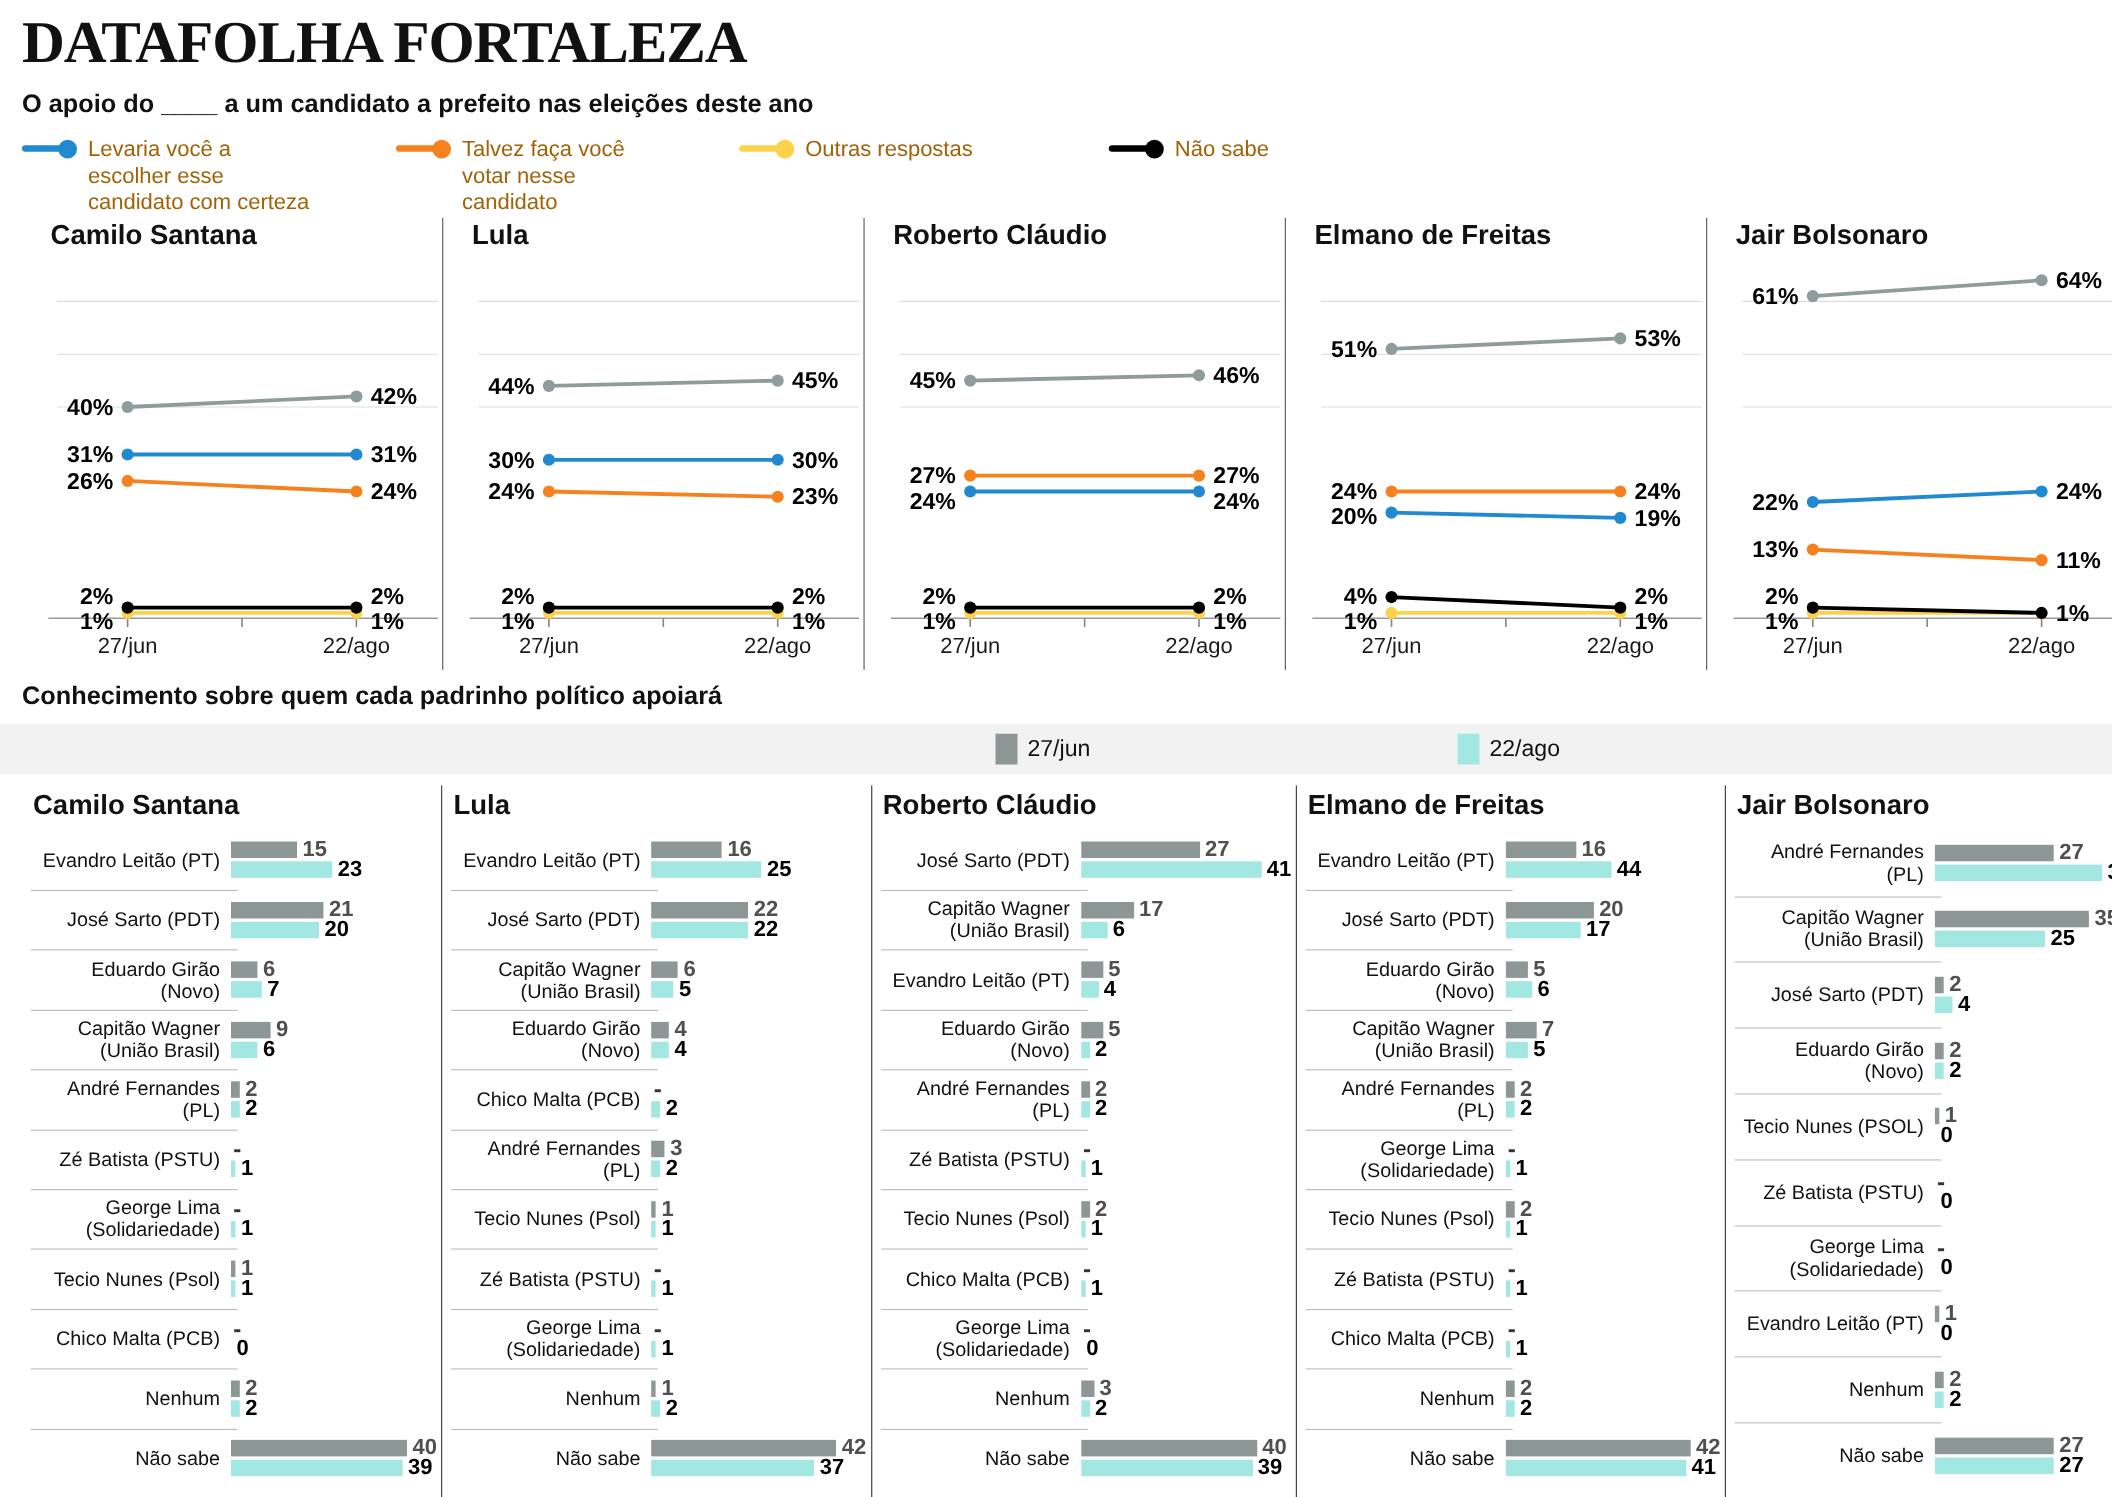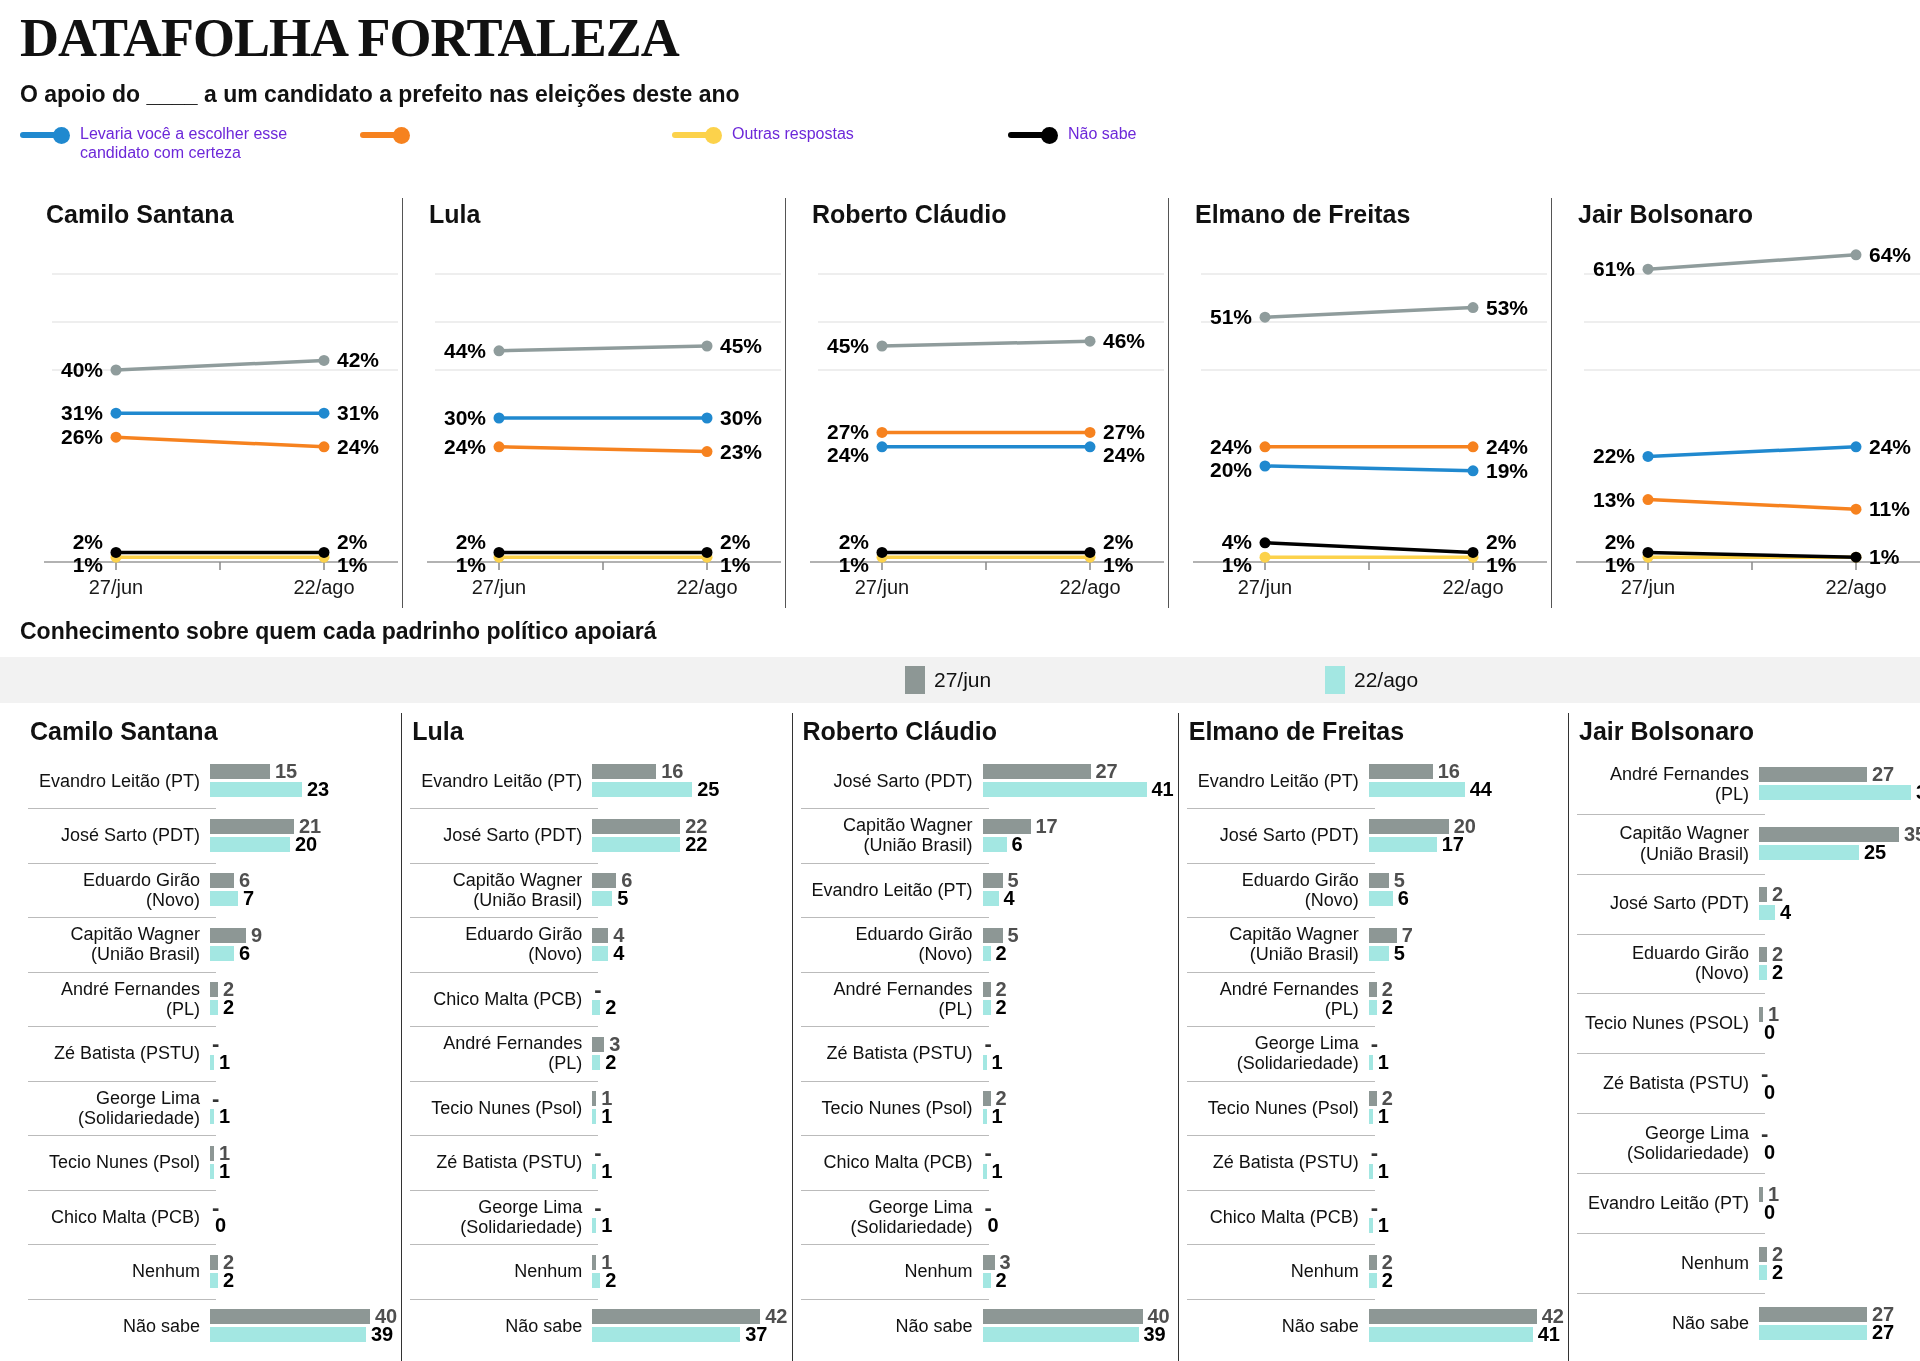--- a/index.html
+++ b/index.html
@@ -19,21 +19,21 @@
   .line-legend{position:relative;height:70px;margin-bottom:4px;}
   .litem{position:absolute;top:0;display:flex;gap:10px;}
   .litem:nth-child(1){left:0;width:270px;}
   .litem:nth-child(2){left:340px;width:250px;}
   .litem:nth-child(3){left:652px;width:310px;}
   .litem:nth-child(4){left:988px;width:230px;}
   .litem:nth-child(5){left:1266px;width:210px;}
   .lmark{position:relative;width:50px;height:17px;flex:none;margin-top:3px;}
   .lline{position:absolute;left:0;top:5px;width:44px;height:6px;border-radius:3px;}
   .ldot{position:absolute;right:0;top:0;width:17px;height:17px;border-radius:50%;}
-  .ltext{font-size:16px;line-height:1.2;color:#6d28d9;}
+  .ltext{font-size:20px;line-height:1.2;color:#a16207;}
   
   .tpanels{display:grid;grid-template-columns:repeat(5,1fr);}
   .tpanel{padding:0 2px 0 8px;}
   .tpanel + .tpanel{border-left:1px solid #555;}
   .tpanel h3{font-size:25px;font-weight:700;margin:2px 0 0 18px;}
   svg text{font-family:"Liberation Sans", sans-serif;}
   .grid-line{stroke:#ddd;stroke-width:1;}
   .axis-line{stroke:#999;stroke-width:1.5;}
   .tick{stroke:#888;stroke-width:1.5;}
   .xlab{font-size:20px;fill:#1a1a1a;}
@@ -74,20 +74,21 @@
         <i class="lline" style="background: rgb(32, 137, 207);"></i>
         <i class="ldot" style="background: rgb(32, 137, 207);"></i>
       </span>
       <span class="ltext">Levaria você a escolher esse candidato com certeza</span>
     </div>
     <div class="litem">
       <span class="lmark">
         <i class="lline" style="background: rgb(246, 130, 31);"></i>
         <i class="ldot" style="background: rgb(246, 130, 31);"></i>
       </span>
+      <span class="ltext">Talvez faça você votar nesse candidato</span>
     </div>
     <div class="litem">
       <span class="lmark">
         <i class="lline" style="background: rgb(252, 210, 75);"></i>
         <i class="ldot" style="background: rgb(252, 210, 75);"></i>
       </span>
       <span class="ltext">Outras respostas</span>
     </div>
     <div class="litem">
       <span class="lmark">

